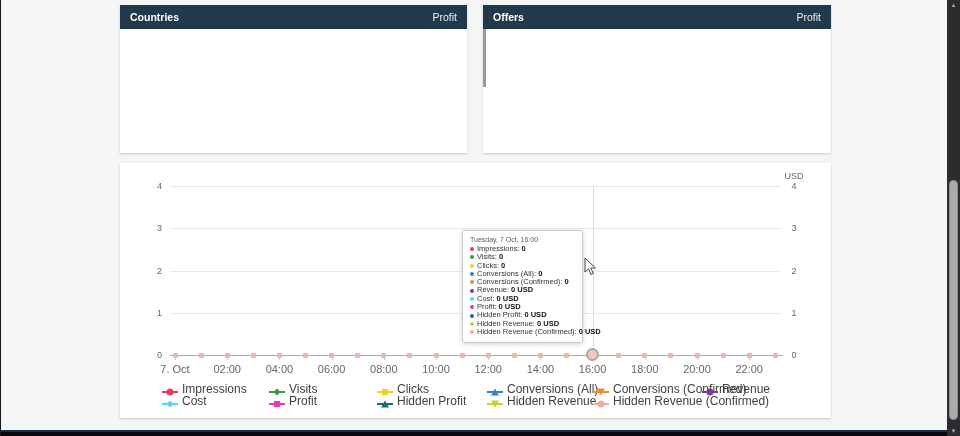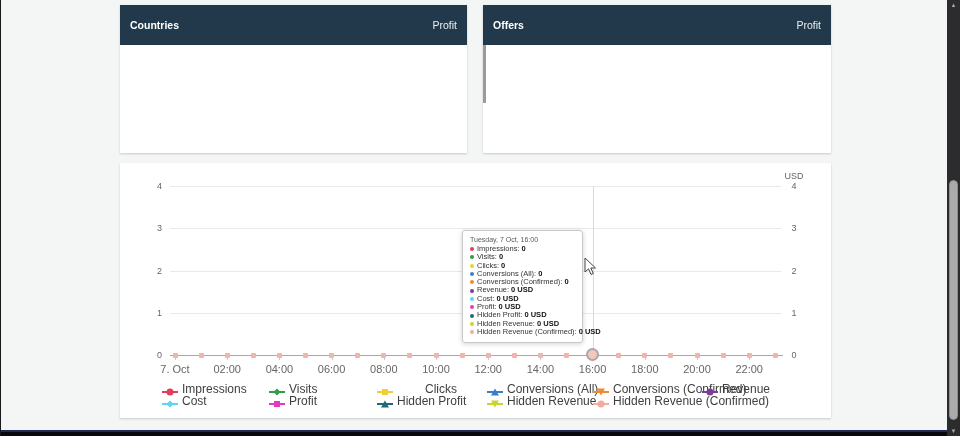--- a/index.html
+++ b/index.html
@@ -7,21 +7,21 @@
   body {
     font-family:"Liberation Sans","DejaVu Sans",sans-serif;
     background:#f4f5f5; position:relative;
   }
   .left-edge { position:absolute; left:0; top:0; bottom:0; width:1px; background:#17171c; z-index:40; }
   .bottom-bar { position:absolute; left:0; right:0; bottom:0; height:6px; background:#08080d; border-top:2px solid #1f2a55; z-index:30; }
 
   
   .card { position:absolute; background:#fff; box-shadow:0 1px 2px rgba(0,0,0,.18); }
   .card-header {
-    height:40px; background:#21394a; color:#fff; display:flex;
+    height:24px; background:#21394a; color:#fff; display:flex;
     align-items:center; justify-content:space-between; padding:0 10px;
     font-size:10.5px;
   }
   .card-header .hdr-title { font-weight:bold; }
   .card-header .hdr-metric { font-weight:normal; color:#e8edf0; }
 
   .card-countries { left:120px; top:5px; width:347px; height:148px; }
   .card-offers    { left:483px; top:5px; width:348px; height:148px; }
   .card-chart     { left:120px; top:163px; width:711px; height:255px; }
 
@@ -258,21 +258,21 @@
           </span>
           <span>Impressions</span>
         </div>
         <div class="legend-item" style="left: 149px; top: 223px;">
           <span class="lm">
             <span class="lm-line" style="background: rgb(47, 158, 68);"></span>
             <span class="lm-shape shape-diamond" style="background: rgb(47, 158, 68);"></span>
           </span>
           <span>Visits</span>
         </div>
-        <div class="legend-item" style="left: 257px; top: 223px; gap: 28px;">
+        <div class="legend-item" style="left: 257px; top: 223px;">
           <span class="lm">
             <span class="lm-line" style="background: rgb(242, 208, 44);"></span>
             <span class="lm-shape shape-square" style="background: rgb(242, 208, 44);"></span>
           </span>
           <span>Clicks</span>
         </div>
         <div class="legend-item" style="left: 367px; top: 223px;">
           <span class="lm">
             <span class="lm-line" style="background: rgb(59, 128, 196);"></span>
             <span class="lm-shape shape-triangle" style="border-bottom-color: rgb(59, 128, 196);"></span>

